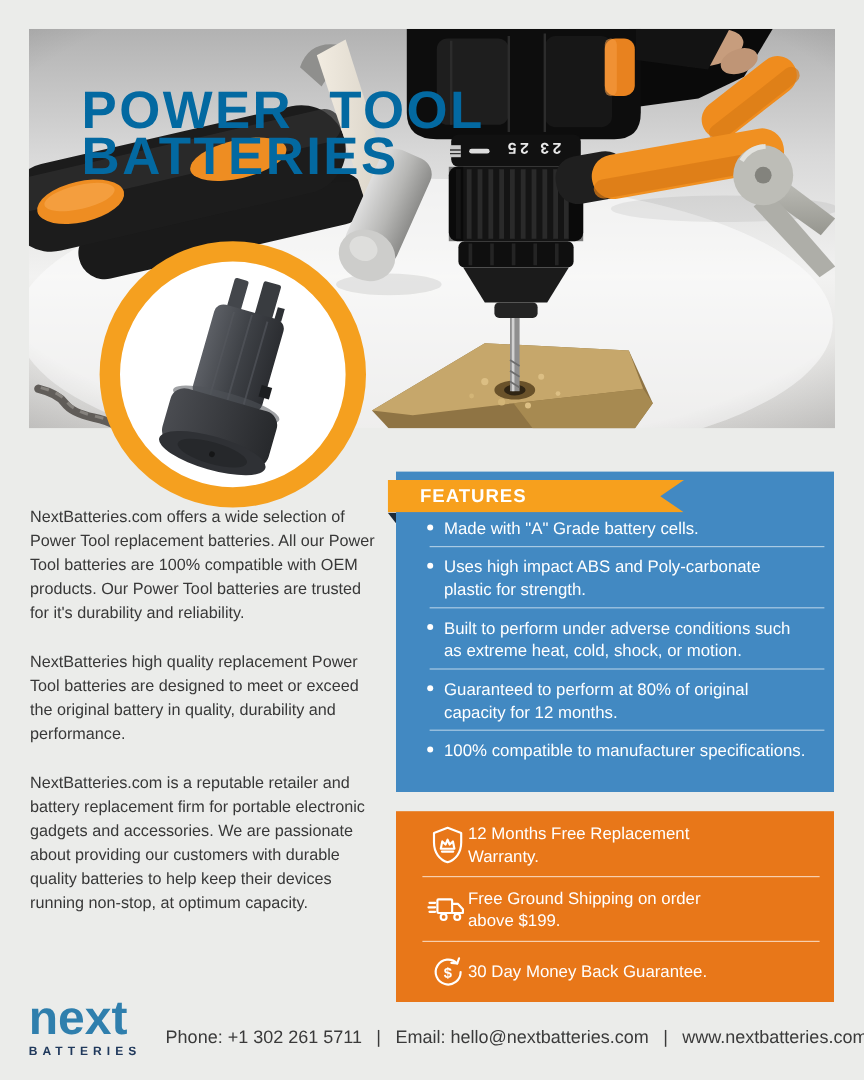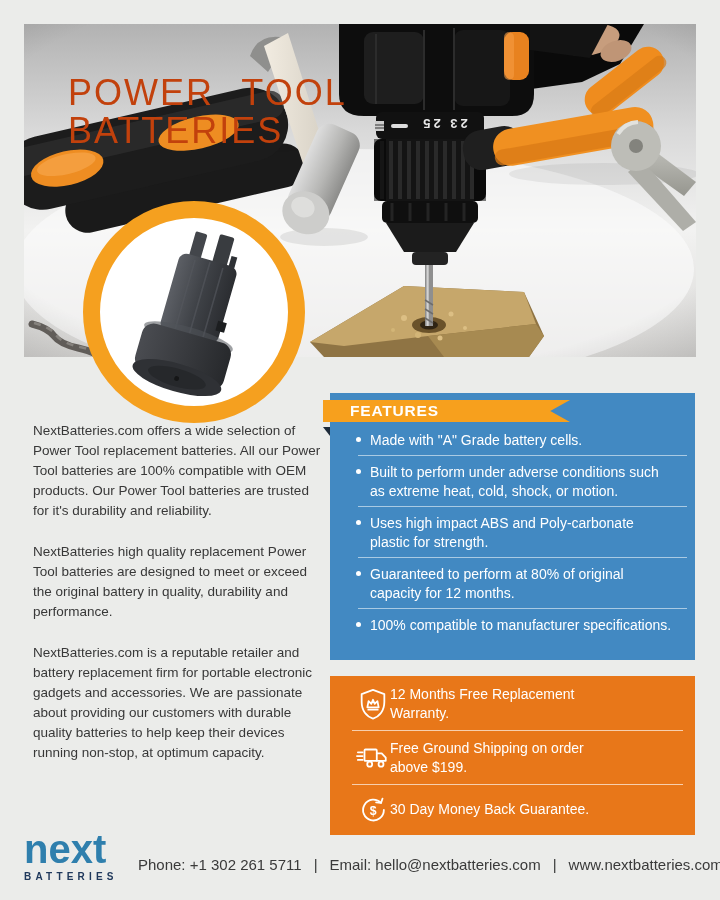--- a/index.html
+++ b/index.html
@@ -9,45 +9,45 @@
     font-family:"Liberation Sans", sans-serif;
   }
   
   .hero{
     position:absolute; left:24px; top:24px; width:672px; height:333px;
     overflow:hidden;
   }
   .hero svg{display:block;width:672px;height:333px;}
   .hero-title{
     position:absolute; left:44px; top:50px;
-    color:#c2410c; font-weight:normal; font-size:36px; line-height:38px;
+    color:#0369a1; font-weight:bold; font-size:44px; line-height:38px;
     letter-spacing:2px;
   }
   .hero-title .l1{word-spacing:16px;}
   
   .product-circle{
     position:absolute; left:83px; top:201px;
     width:188px; height:188px; background:#ffffff;
     border:17px solid #f5a01f; border-radius:50%;
     overflow:hidden;
   }
   .product-circle svg{display:block;width:188px;height:188px;}
   
   .intro{
-    position:absolute; left:33px; top:421px; width:293px;
+    position:absolute; left:25px; top:421px; width:293px;
     color:#383838; font-size:13.5px; line-height:20px;
   }
   .intro p{margin:0 0 21px 0;}
   
   .features{
     position:absolute; left:330px; top:393px; width:365px; height:267px;
     background:#4289c2; box-sizing:border-box; overflow:visible;
   }
   .ribbon{
-    position:absolute; left:-7px; top:7px; width:247px; height:22px;
+    position:absolute; left:-7px; top:7px; width:247px; height:27px;
     background:#f7a01d; box-sizing:border-box;
     clip-path:polygon(0 0,100% 0,92% 50%,100% 100%,0 100%);
     display:flex; align-items:center; padding-left:27px;
     color:#fff; font-weight:bold; font-size:15.5px; letter-spacing:.8px;
   }
   .ribbon-fold{
     position:absolute; left:-7px; top:34px; width:7px; height:9px;
     background:#1d2b3a; clip-path:polygon(0 0,100% 0,100% 100%);
   }
   .feature-list{
@@ -288,22 +288,22 @@
     <p>NextBatteries.com is a reputable retailer and battery replacement firm for portable electronic gadgets and accessories. We are passionate about providing our customers with durable quality batteries to help keep their devices running non-stop, at optimum capacity.</p>
   </div>
 
   <div class="features">
     <div class="ribbon">
       <span>FEATURES</span>
     </div>
     <div class="ribbon-fold"></div>
     <ul class="feature-list">
       <li><span>Made with "A" Grade battery cells.</span></li>
+      <li><span>Uses high impact ABS and Poly-carbonate plastic for strength.</span></li>
       <li><span>Built to perform under adverse conditions such as extreme heat, cold, shock, or motion.</span></li>
-      <li><span>Uses high impact ABS and Poly-carbonate plastic for strength.</span></li>
       <li><span>Guaranteed to perform at 80% of original capacity for 12 months.</span></li>
       <li><span>100% compatible to manufacturer specifications.</span></li>
     </ul>
   </div>
 
   <div class="benefits">
 
     <div class="brow">
       <svg viewBox="0 0 36 36" fill="none" stroke="#ffffff" stroke-width="1.9" stroke-linecap="round" stroke-linejoin="round">
         <path d="M18 3 L30 7.5 V16 C30 25 25 31.3 18 33.4 C11 31.3 6 25 6 16 V7.5 Z"></path>

